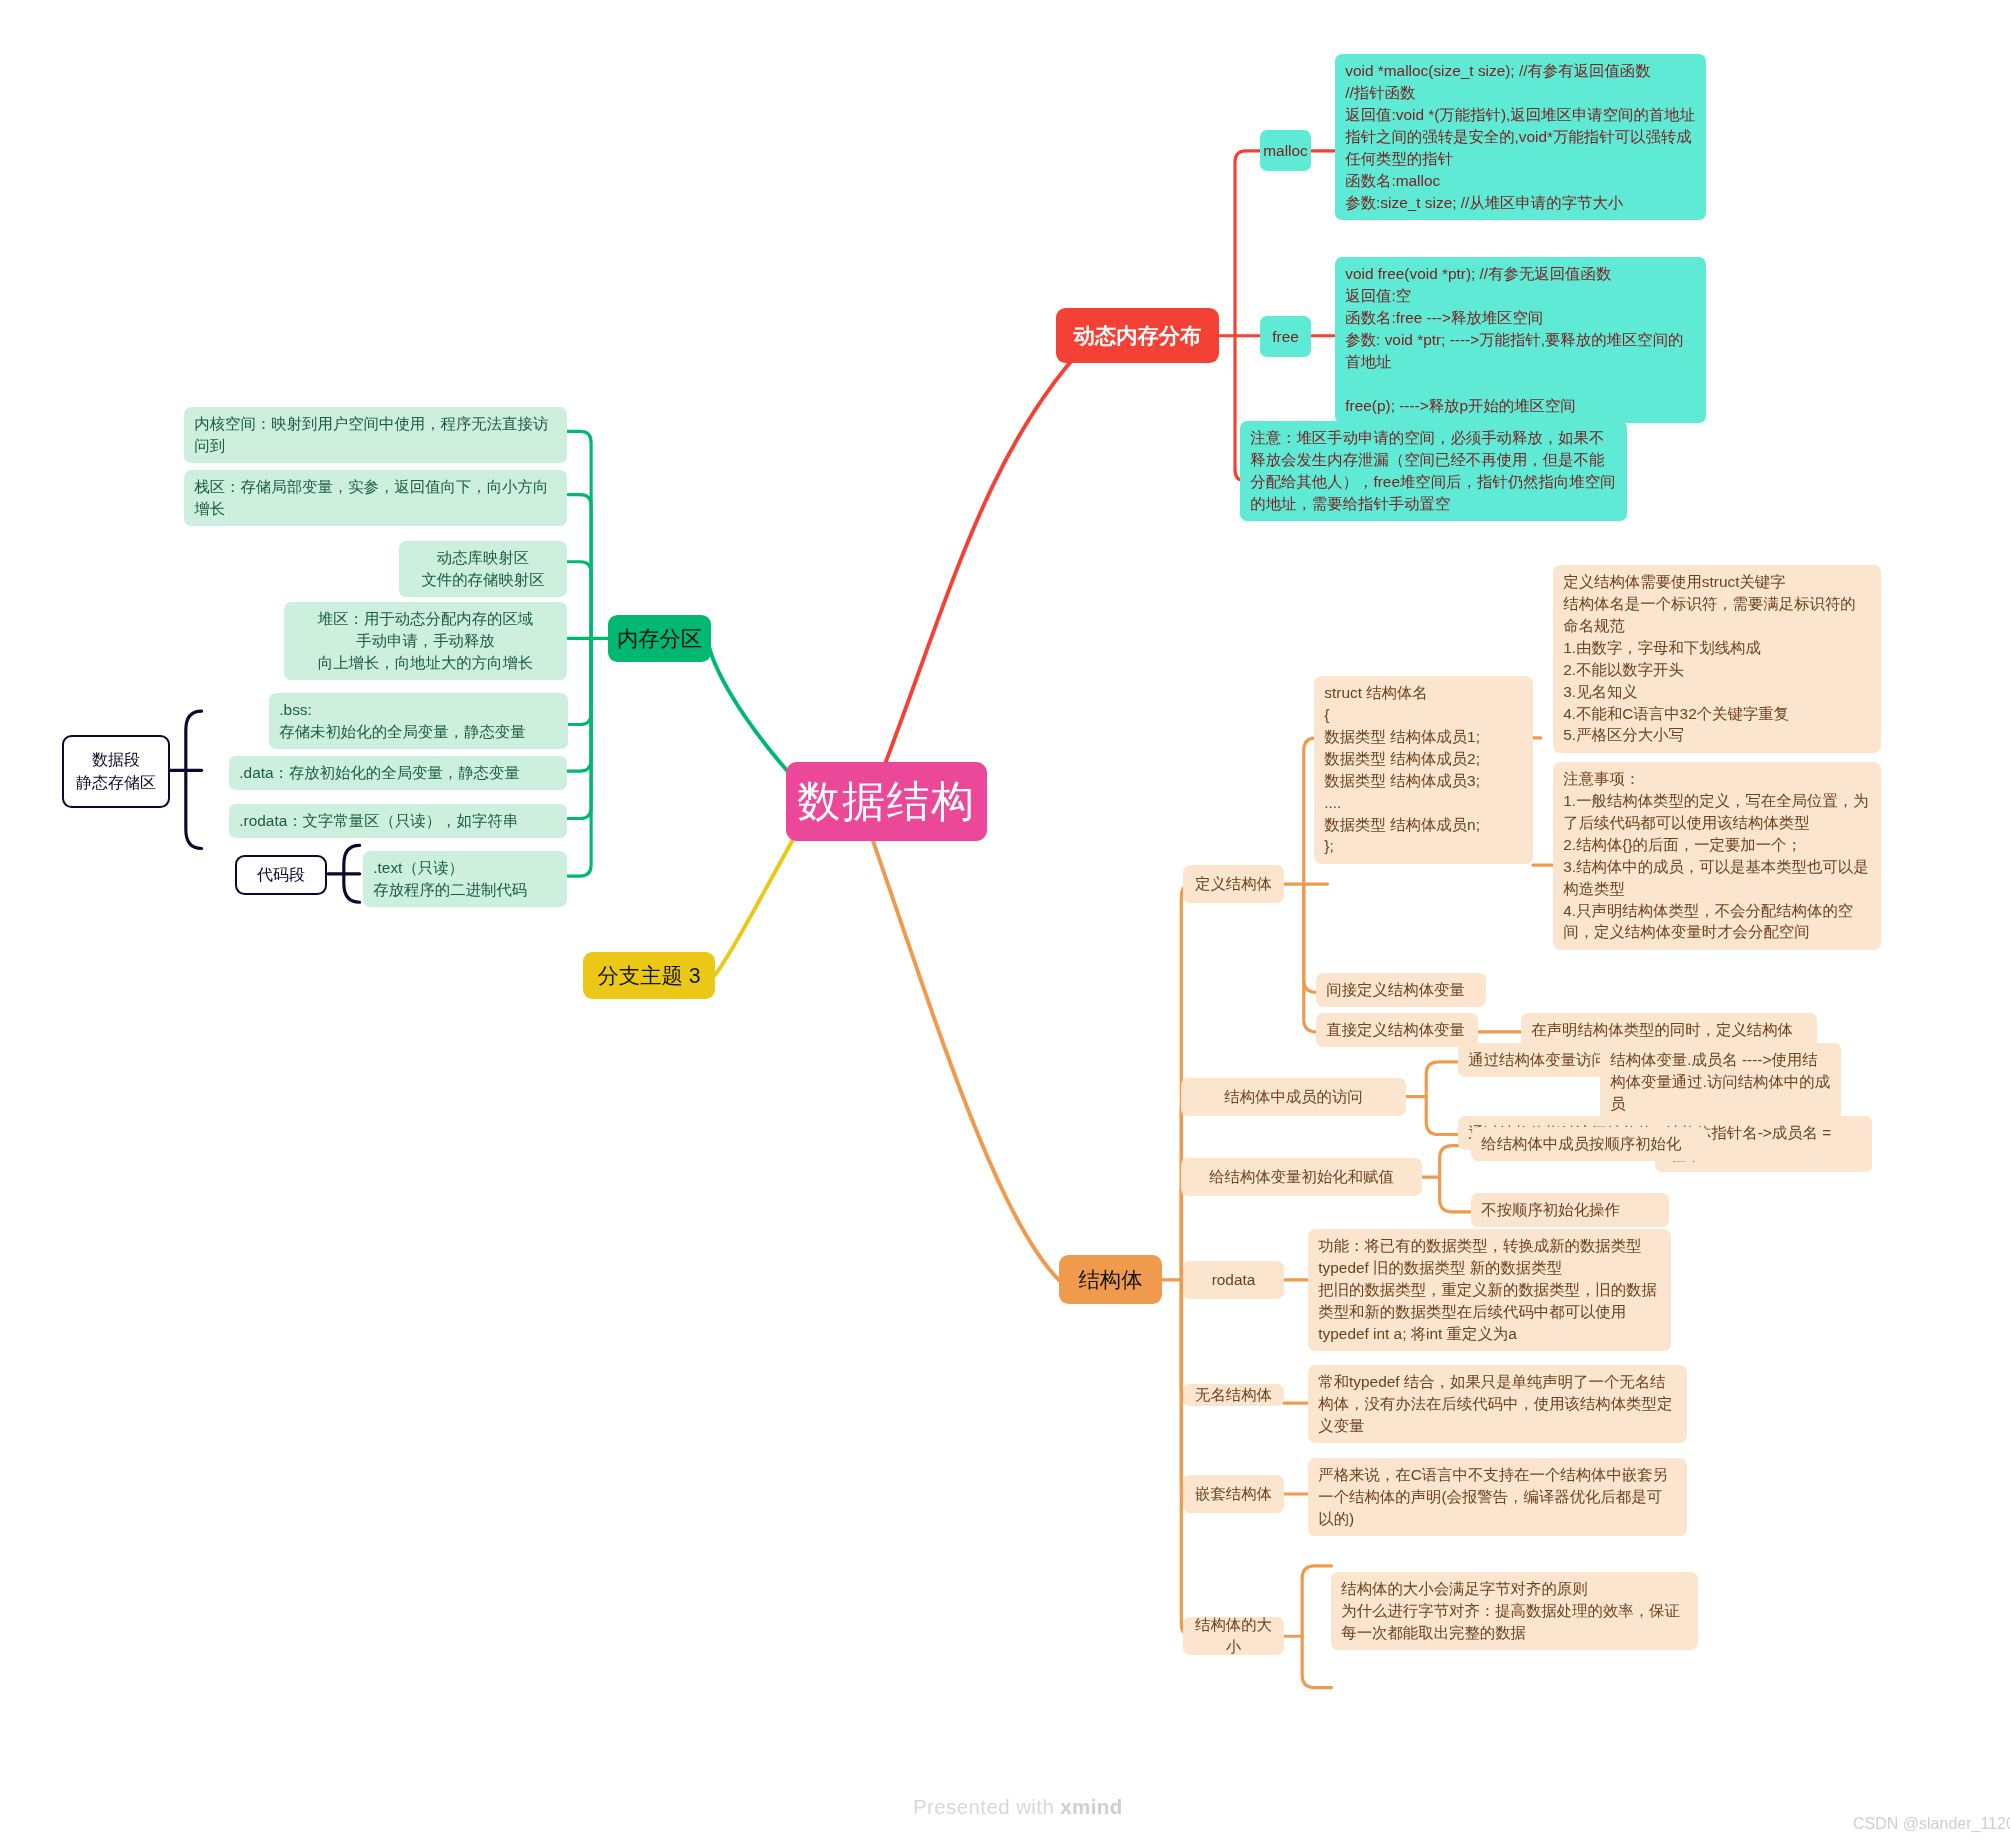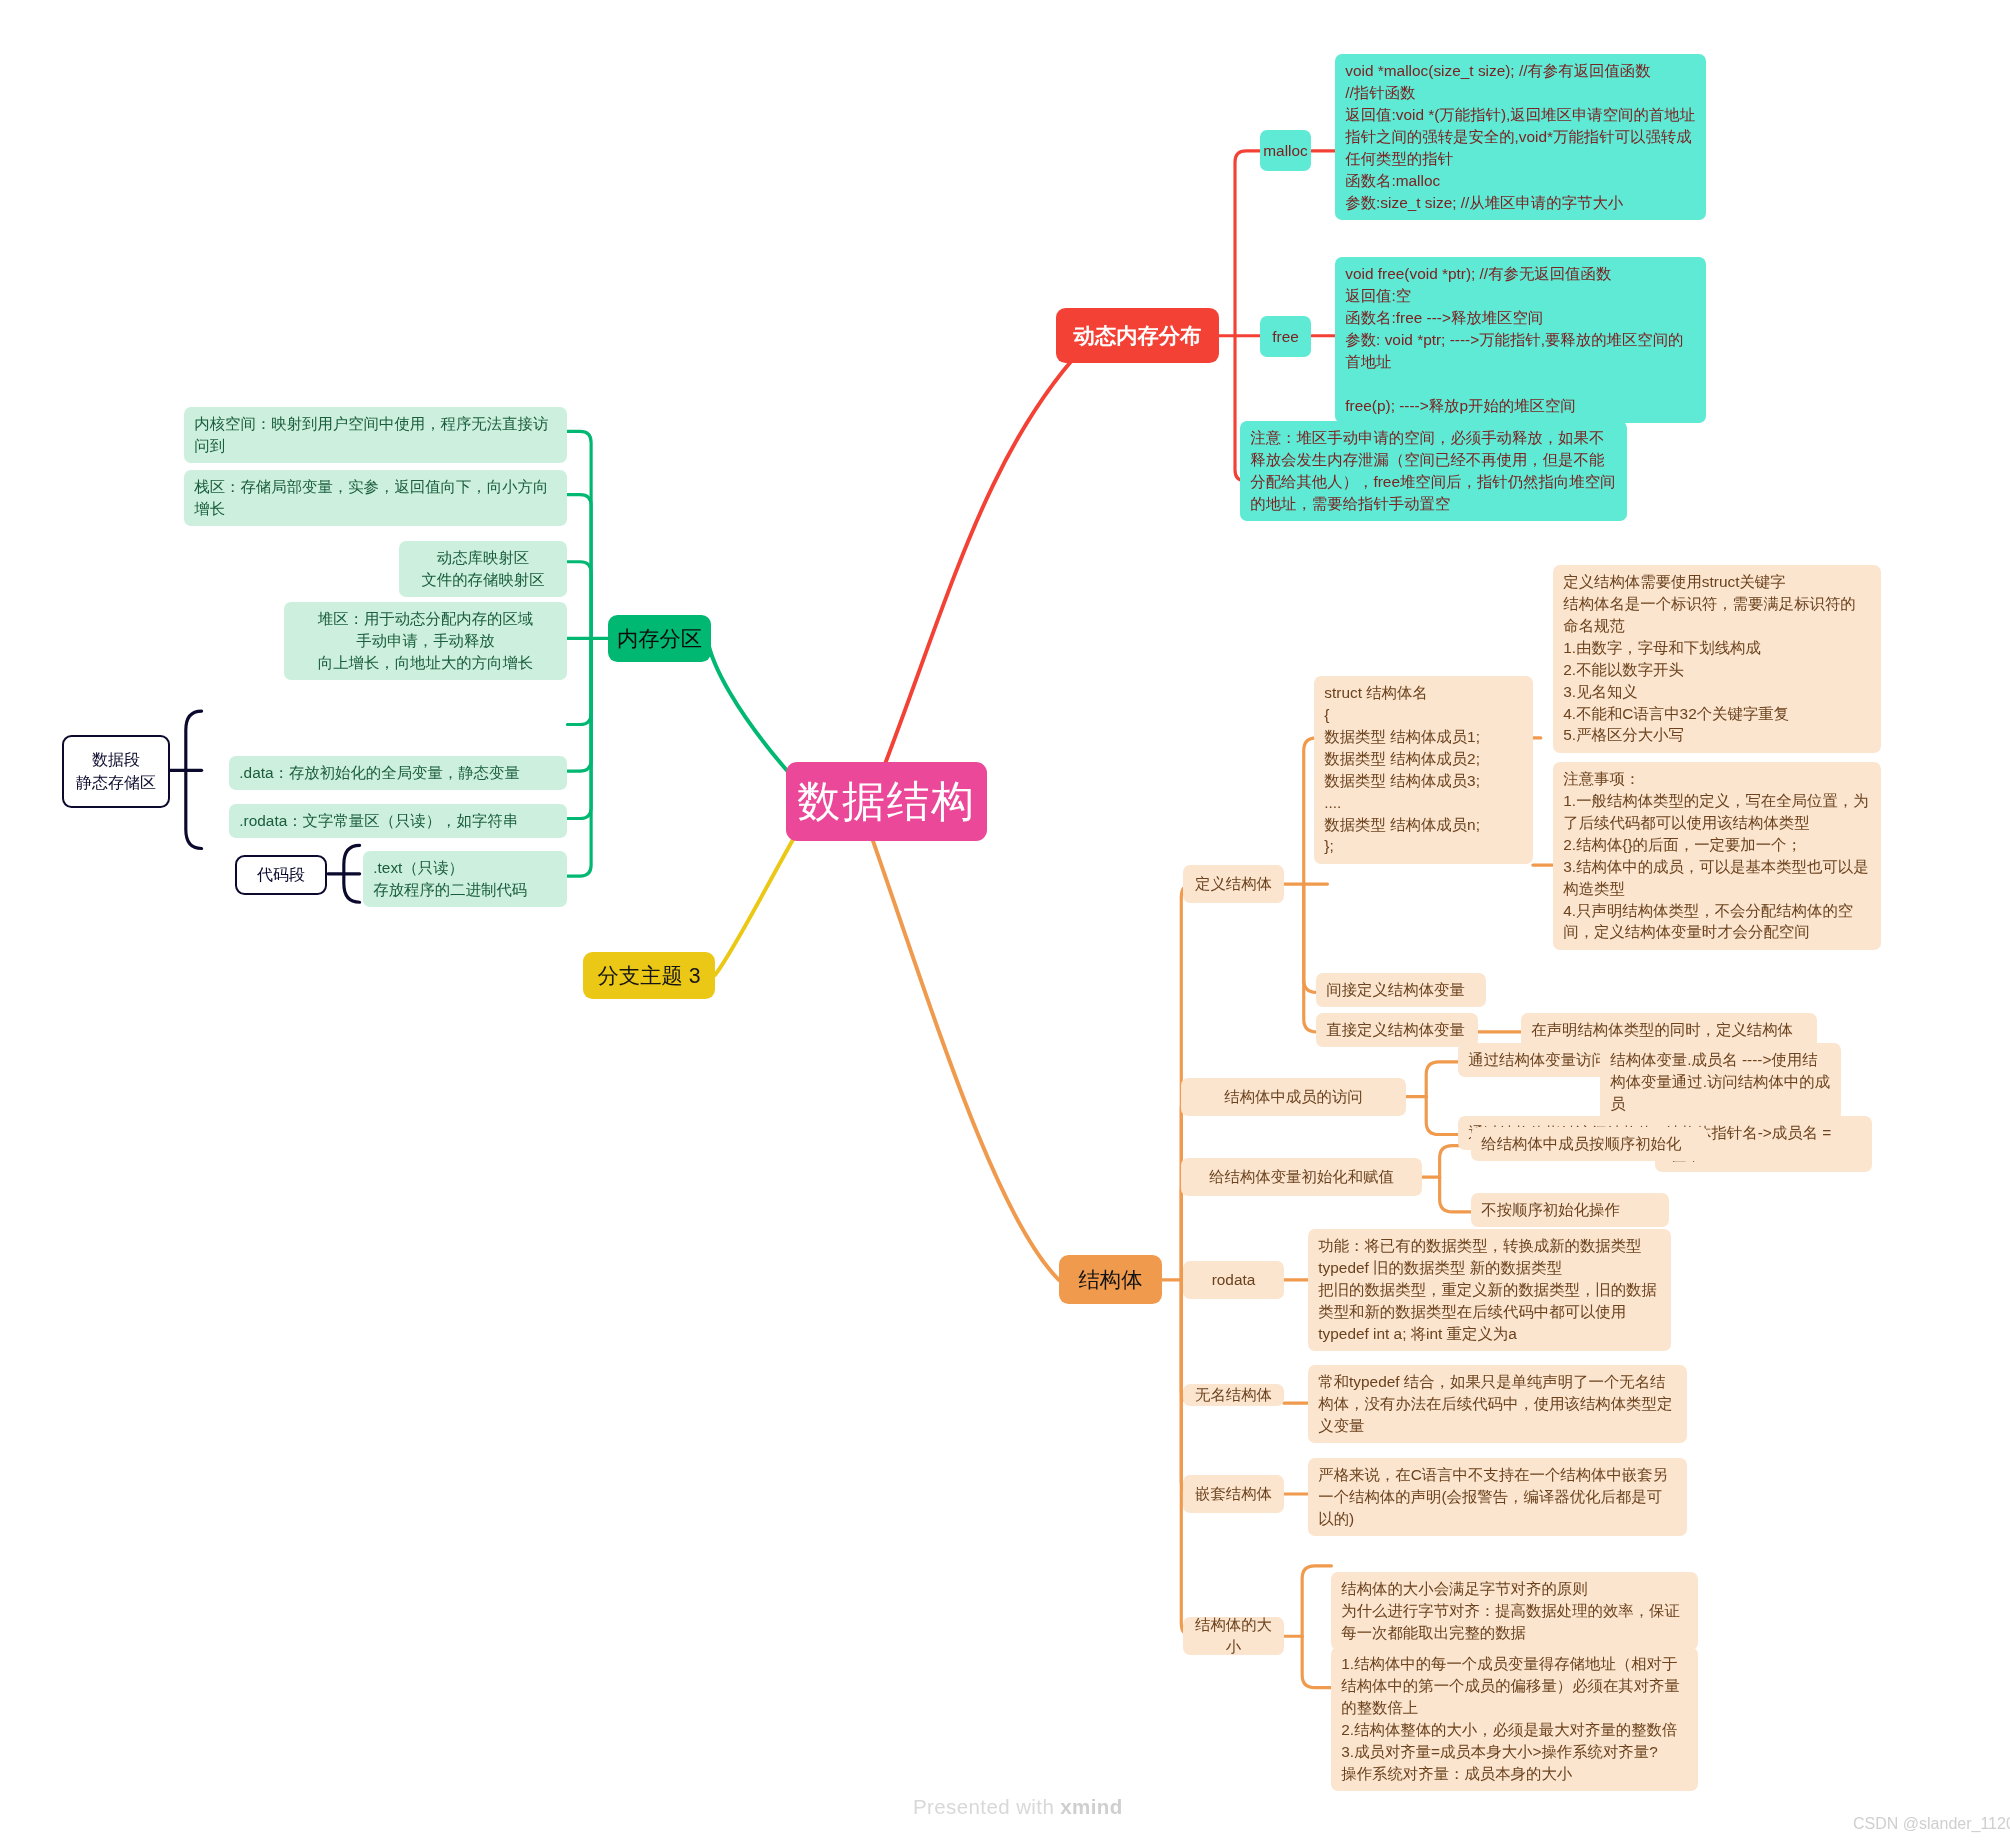--- a/index.html
+++ b/index.html
@@ -170,20 +170,22 @@
 
   <div class="node chip green center" style="left:284px;top:602px;width:283px;">堆区：用于动态分配内存的区域
 手动申请，手动释放
 向上增长，向地址大的方向增长</div>
 
   <div class="node outline" style="left:62px;top:735px;width:108px;height:73px;">数据段
 静态存储区</div>
 
   <div class="node outline" style="left:235px;top:855px;width:92px;height:40px;">代码段</div>
 
+  <div class="node chip green" style="left:269px;top:693px;width:299px;">.bss:
+存储未初始化的全局变量，静态变量</div>
 
   <div class="node chip green" style="left:229px;top:756px;width:338px;">.data：存放初始化的全局变量，静态变量</div>
 
   <div class="node chip green" style="left:229px;top:804px;width:338px;">.rodata：文字常量区（只读），如字符串</div>
 
   <div class="node chip green" style="left:363px;top:851px;width:204px;">.text（只读）
 存放程序的二进制代码</div>
 
   <div class="node branch yellow" style="left:583px;top:952px;width:132px;height:47px;">分支主题 3</div>
 
@@ -249,24 +251,20 @@
 
   <div class="node chip orange center" style="left:1183px;top:1475px;width:101px;height:38px;display:flex;align-items:center;justify-content:center;">嵌套结构体</div>
 
   <div class="node chip orange" style="left:1308px;top:1458px;width:379px;">严格来说，在C语言中不支持在一个结构体中嵌套另一个结构体的声明(会报警告，编译器优化后都是可以的)</div>
 
   <div class="node chip orange center" style="left:1183px;top:1617px;width:101px;height:38px;display:flex;align-items:center;justify-content:center;">结构体的大小</div>
 
   <div class="node chip orange" style="left:1331px;top:1572px;width:367px;">结构体的大小会满足字节对齐的原则
 为什么进行字节对齐：提高数据处理的效率，保证每一次都能取出完整的数据</div>
 
-  <div class="node chip orange" style="left:1331px;top:1647px;width:367px;">1.结构体中的每一个成员变量得存储地址（相对于结构体中的第一个成员的偏移量）必须在其对齐量的整数倍上
-2.结构体整体的大小，必须是最大对齐量的整数倍
-3.成员对齐量=成员本身大小&gt;操作系统对齐量?
-操作系统对齐量：成员本身的大小</div>
 
   <div class="wm" style="left:913px;top:1795px;">
     <span>Presented with </span><b>xmind</b>
   </div>
 
   <div class="csdn" style="left:1853px;top:1815px;">CSDN @slander_1120</div>
 
 </div>
 
 

